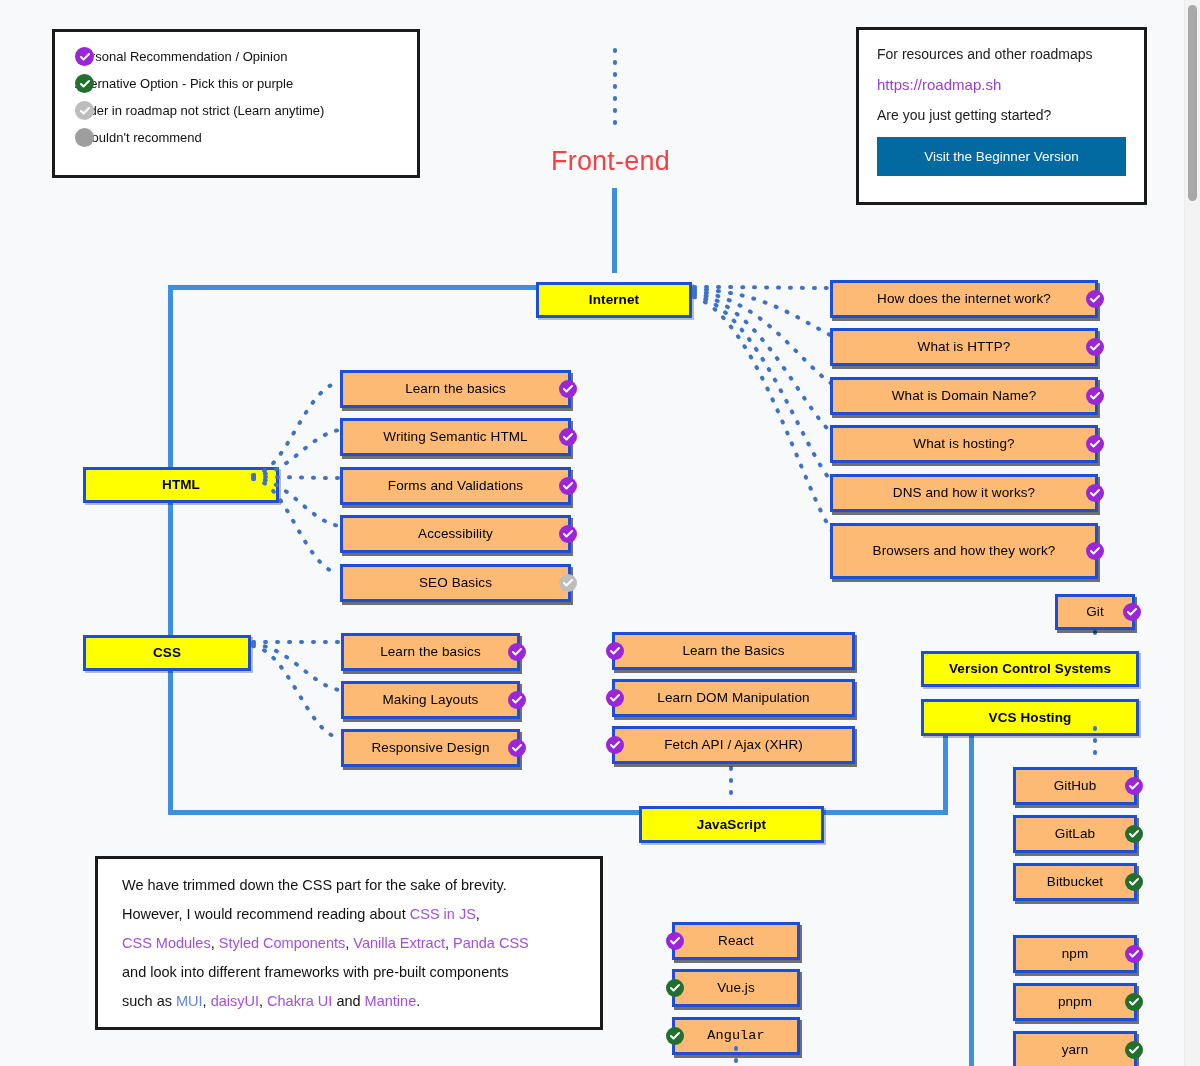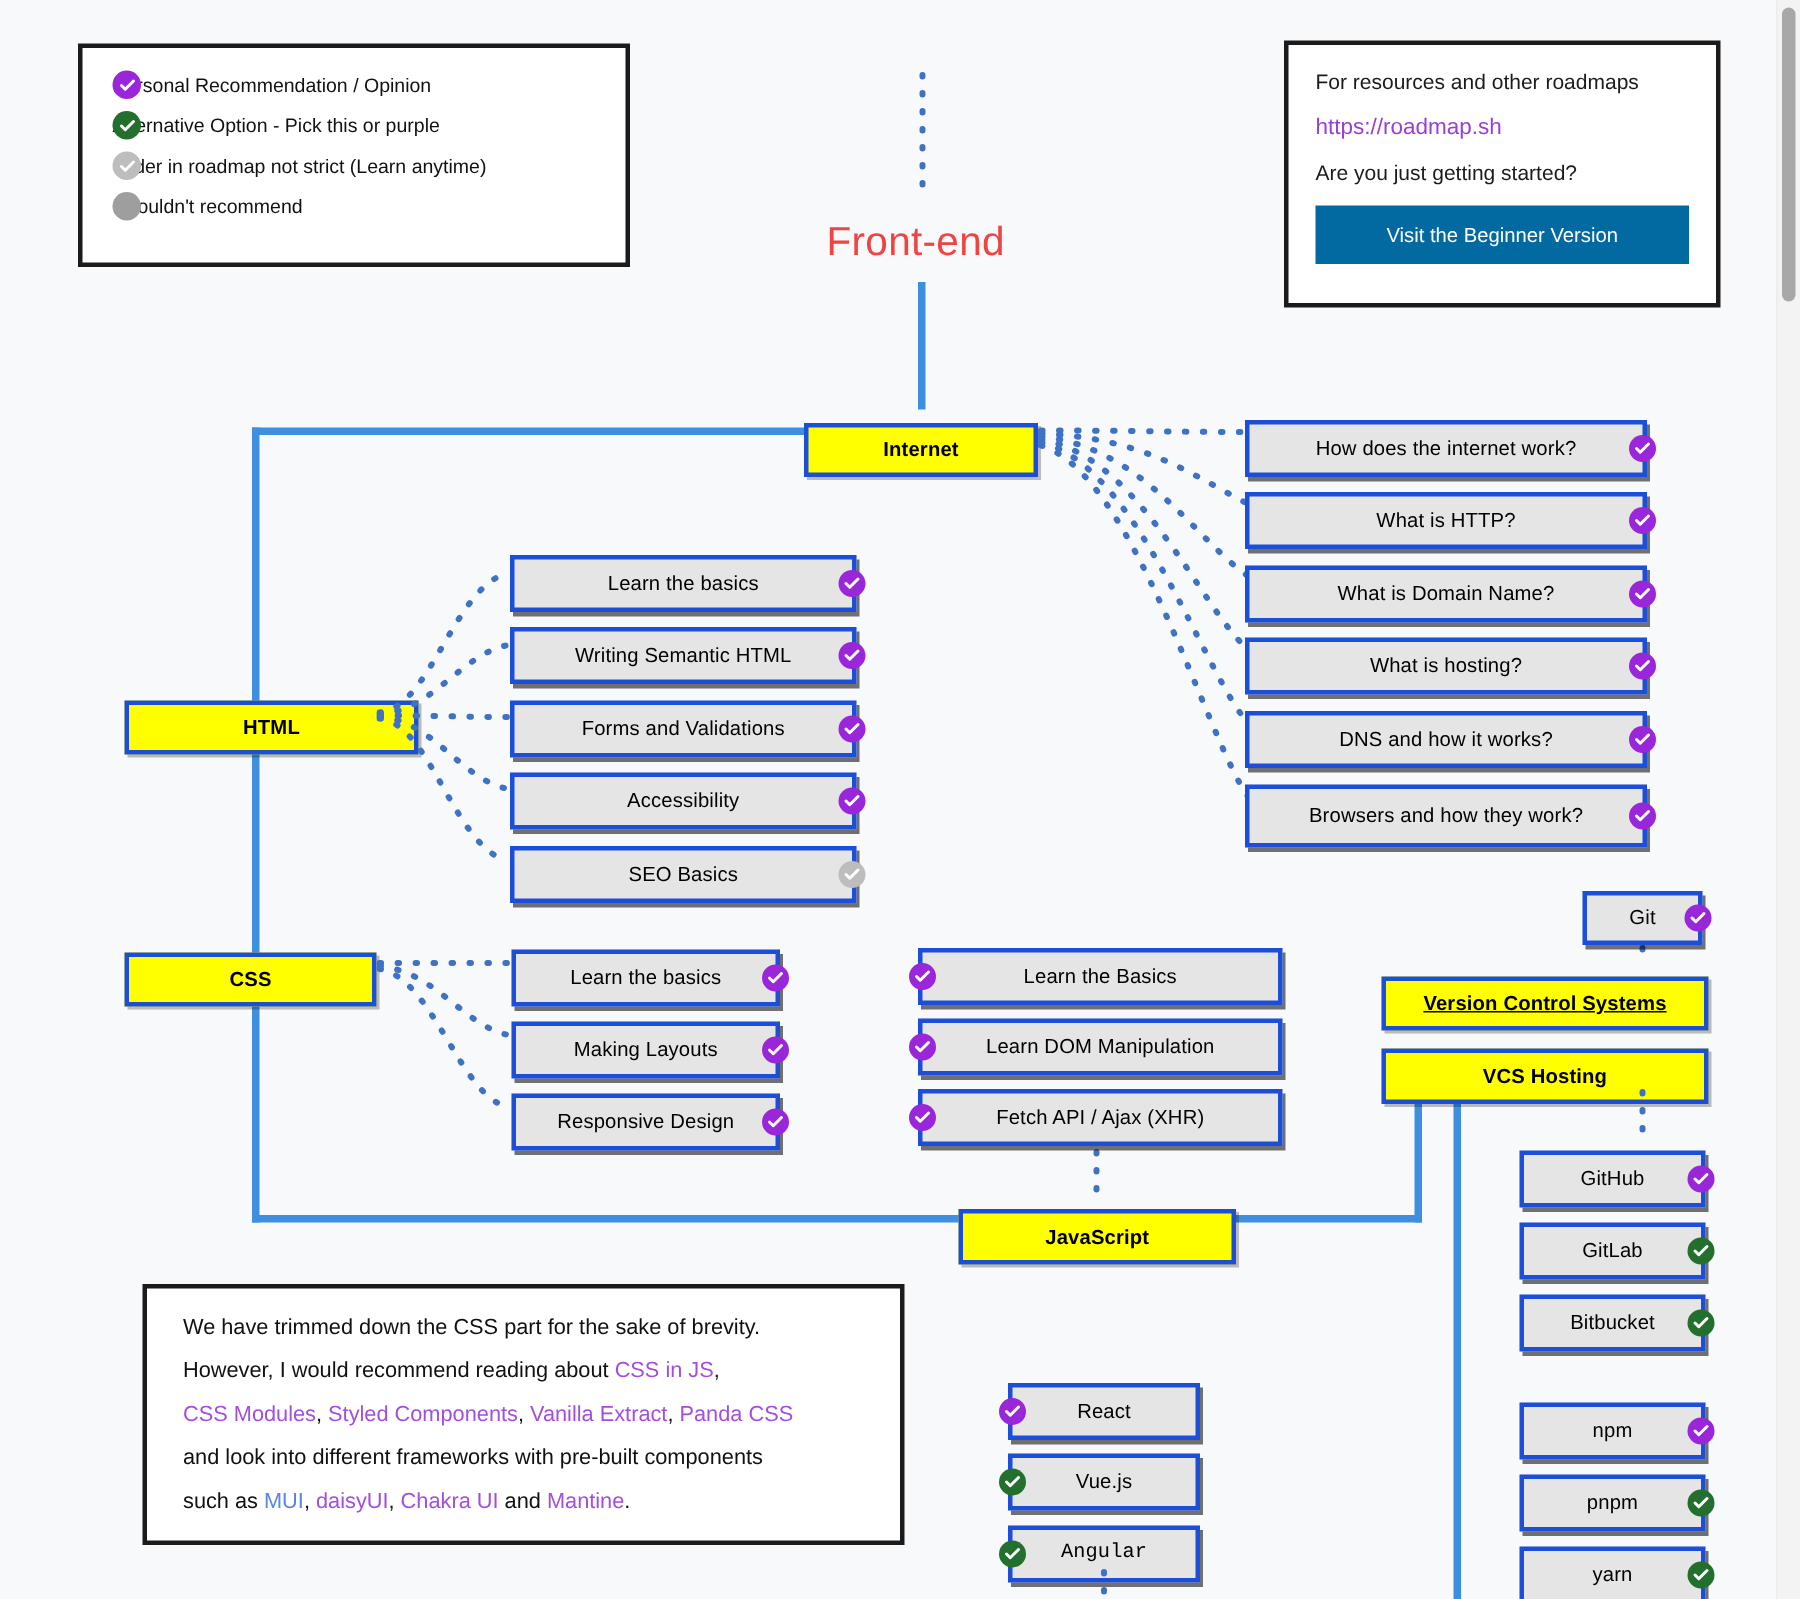--- a/index.html
+++ b/index.html
@@ -46,21 +46,21 @@
     line-height: 1.15;
     letter-spacing: .1px;
     margin-top: 10px;
   }
   .node.primary {
     background: #ffff00;
     font-weight: 700;
     box-shadow: 2px 2px 0 rgba(0,0,0,0.25);
   }
   .node.secondary {
-    background: #e5e5e5;
+    background: #fdba74;
     font-weight: 400;
     box-shadow: 2px 3px 0 rgba(0,0,0,0.55);
   }
 
   
   .badge {
     position: absolute;
     width: 18px; height: 18px;
     border-radius: 50%;
     display: flex;
@@ -200,21 +200,21 @@
   </div>
 
   <div class="node primary" style="left:83px; top:625px; width:168px; height:36px;">
     <span>CSS</span>
   </div>
 
   <div class="node primary" style="left:639px; top:796px; width:185px; height:37px;">
     <span>JavaScript</span>
   </div>
 
-  <div class="node primary" style="left:921px; top:641px; width:218px; height:36px;text-decoration:underline;">
+  <div class="node primary" style="left:921px; top:641px; width:218px; height:36px;">
     <span>Version Control Systems</span>
   </div>
 
   <div class="node primary" style="left:921px; top:689px; width:218px; height:37px;">
     <span>VCS Hosting</span>
   </div>
 
   <svg class="dots" style="left:692px; top:270px;" width="150" height="275">
     <g fill="none" stroke="#3f72c4" stroke-width="4" stroke-linecap="round" stroke-dasharray="1 11">
       <path d="M2 17 C70 17 90 18 140 18"></path>
@@ -259,21 +259,21 @@
     </span>
   </div>
   <div class="node secondary" style="left:830px; top:464px; width:268px; height:38px;">
     <span>DNS and how it works?</span>
     <span class="badge purple right">
       <svg viewBox="0 0 24 24">
           <path d="M20 6L9 17l-5-5" fill="none" stroke="#fff" stroke-width="4" stroke-linecap="round" stroke-linejoin="round"></path>
         </svg>
     </span>
   </div>
-  <div class="node secondary" style="left:830px; top:513px; width:268px; height:42px;">
+  <div class="node secondary" style="left:830px; top:513px; width:268px; height:56px;">
     <span>Browsers and how they work?</span>
     <span class="badge purple right">
       <svg viewBox="0 0 24 24">
           <path d="M20 6L9 17l-5-5" fill="none" stroke="#fff" stroke-width="4" stroke-linecap="round" stroke-linejoin="round"></path>
         </svg>
     </span>
   </div>
 
   <svg class="dots" style="left:251px; top:360px;" width="92" height="230">
     <g fill="none" stroke="#3f72c4" stroke-width="4" stroke-linecap="round" stroke-dasharray="1 11">

